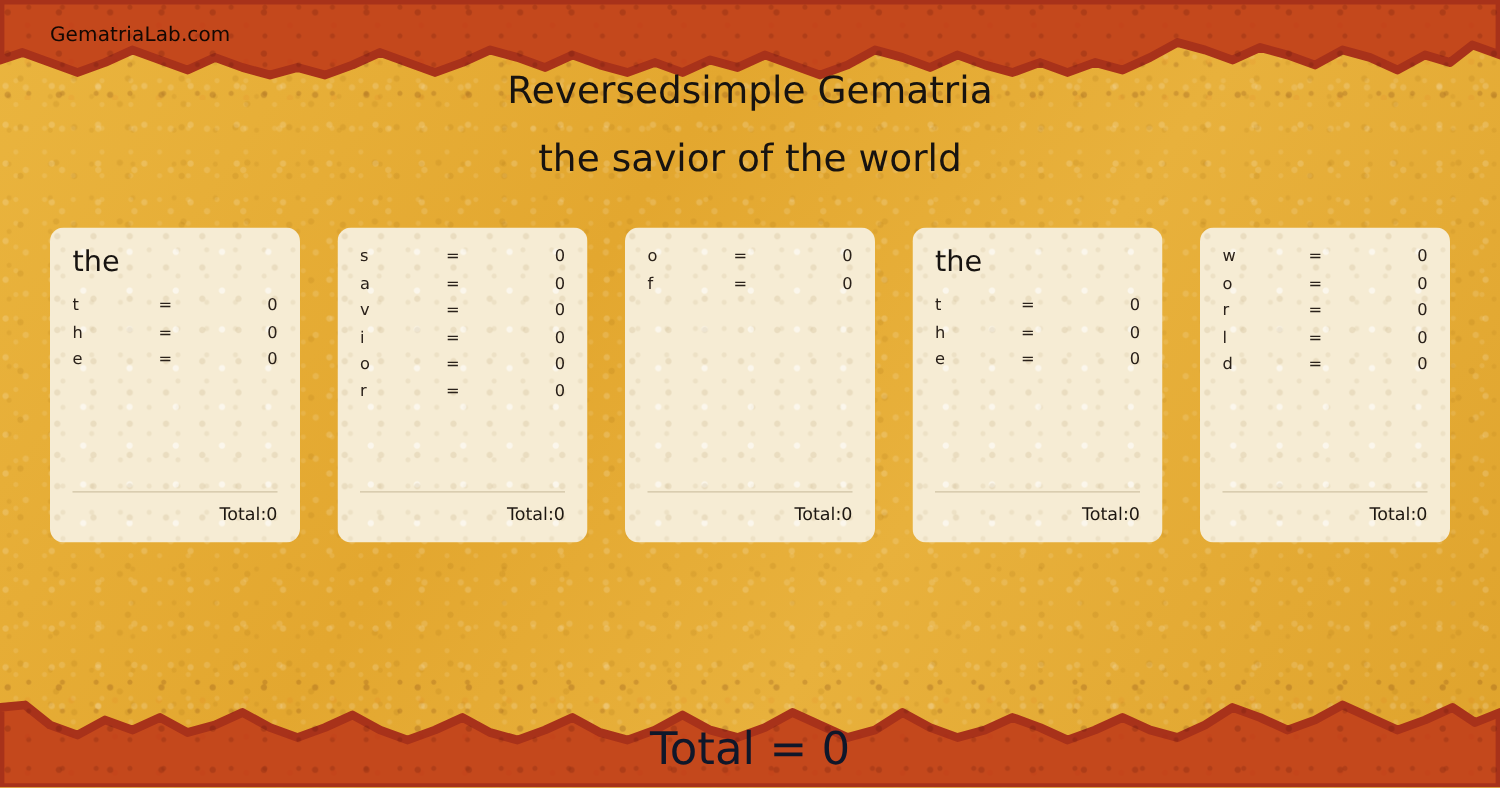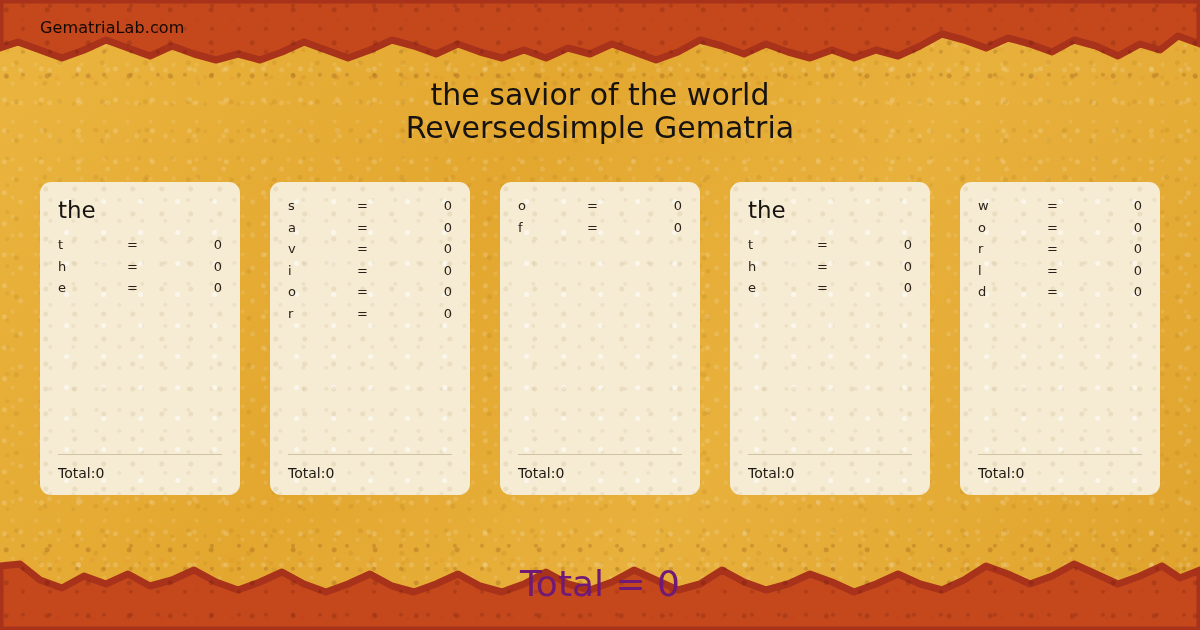--- a/index.html
+++ b/index.html
@@ -65,26 +65,26 @@
     position: absolute;
     top: 18px;
     left: 40px;
     font-size: 16px;
     color: #140803;
     letter-spacing: .1px;
     z-index: 6;
   }
   #footer-total {
     position: absolute;
-    bottom: 26px;
+    bottom: 10px;
     left: 0;
     width: 1200px;
     text-align: center;
     font-size: 36px;
-    color: #701a75;
+    color: #0f172a;
     z-index: 6;
   }
 
   
   #title-block {
     position: absolute;
     top: 56px;
     left: 0;
     width: 1200px;
     text-align: center;
@@ -107,21 +107,21 @@
     position: absolute;
     top: 182px;
     left: 40px;
     width: 1120px;
     display: flex;
     justify-content: space-between;
     z-index: 5;
   }
   .word-card {
     width: 200px;
-    height: 313px;
+    height: 252px;
     border-radius: 11px;
     background-color: #f6ecd4;
     background-image:
       radial-gradient(circle at 20% 28%, rgba(205,185,145,.30) 0 2px, transparent 3px),
       radial-gradient(circle at 72% 63%, rgba(255,255,255,.55) 0 2px, transparent 3px),
       radial-gradient(circle at 45% 85%, rgba(205,185,145,.22) 0 1.5px, transparent 2.5px);
     background-size: 29px 25px, 37px 31px, 23px 21px;
     box-sizing: border-box;
     padding: 16px 18px 14px 18px;
     display: flex;
@@ -149,21 +149,21 @@
   .letter-eq    { width: 22%; text-align: left; }
   .letter-value { width: 36%; text-align: right; }
 
   .card-divider {
     height: 1px;
     background: #cfc2a4;
     margin: 0 0 10px 0;
   }
   .card-total {
     display: flex;
-    justify-content: flex-start;
+    justify-content: flex-end;
     align-items: baseline;
     font-size: 14px;
     color: #1d1711;
   }
 </style>
 </head>
 <body>
 
 <div id="page"></div>
 
@@ -190,22 +190,22 @@
              L898,34 L920,44 L942,50 L964,40 L986,26 L1008,34 L1030,44 L1052,36
              L1074,24 L1096,34 L1118,44 L1140,36 L1162,26 L1180,38 L1200,30
              V90 H0 Z" fill="#c4481c" stroke="#a8321a" stroke-width="7" stroke-linejoin="round"></path>
   </svg>
   <div class="band-noise"></div>
 </div>
 
 <div id="site-brand">GematriaLab.com</div>
 
 <div id="title-block">
+  <div id="page-title">Reversedsimple Gematria</div>
   <div id="page-subtitle">the savior of the world</div>
-  <div id="page-title">Reversedsimple Gematria</div>
 </div>
 
 <div id="cards-row">
     <div class="word-card">
       <div class="card-word">the</div>
       <div class="letter-list">
         <div class="letter-row">
           <span class="letter-char">t</span>
           <span class="letter-eq">=</span>
           <span class="letter-value">0</span>

